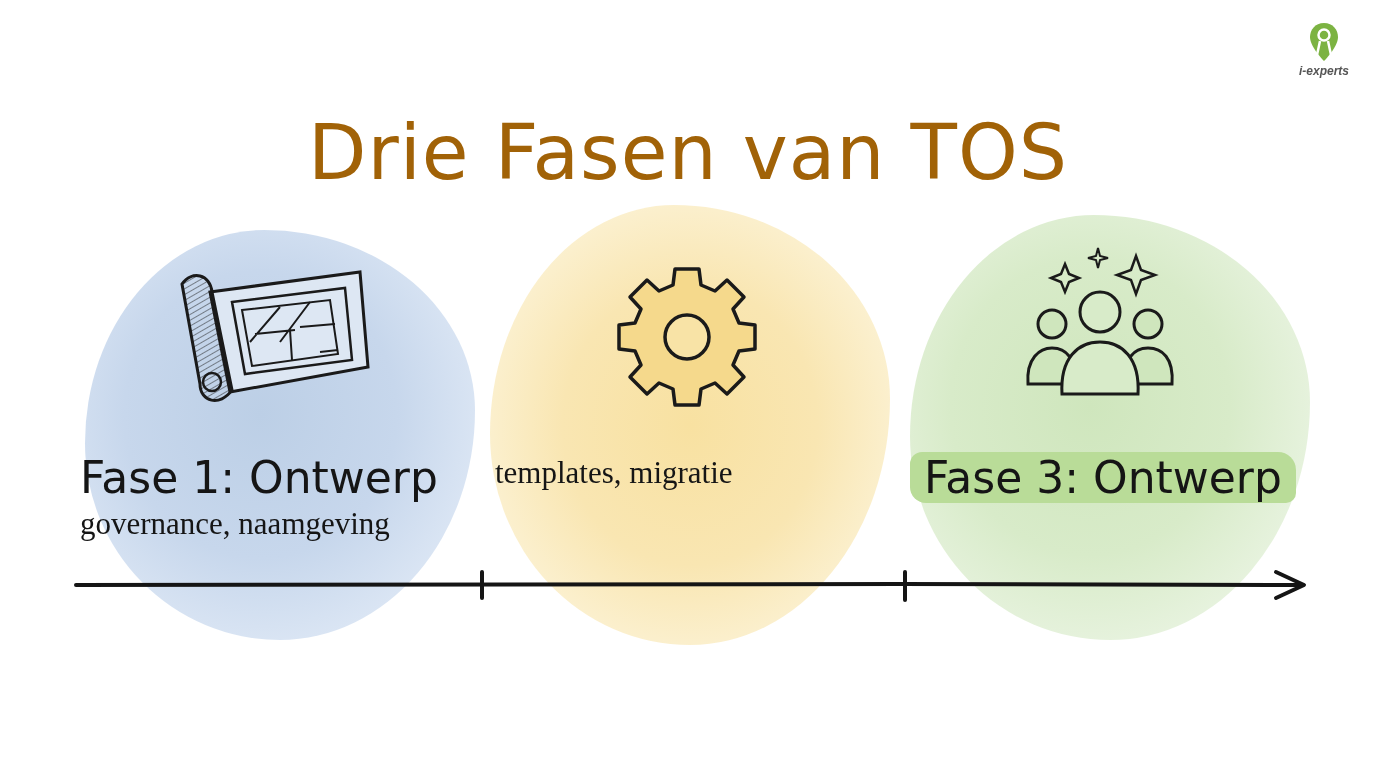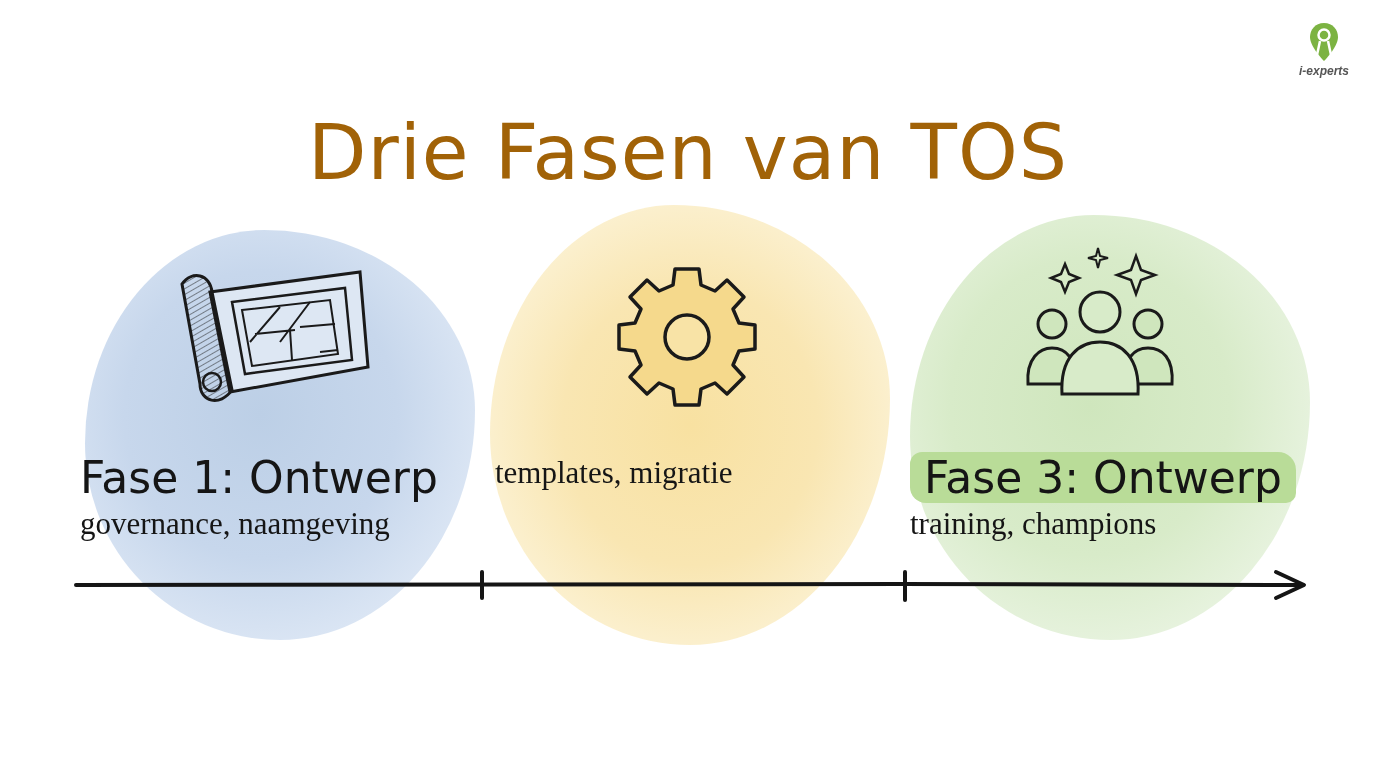--- a/index.html
+++ b/index.html
@@ -84,21 +84,20 @@
   <div class="phase-title">Fase 1: Ontwerp</div>
   <div class="phase-sub">governance, naamgeving</div>
 </div>
 
 <div class="phase" style="left:495px; top:452px; width:390px;">
   <div class="phase-sub">templates, migratie</div>
 </div>
 
 <div class="phase" style="left:910px; top:452px; width:390px;">
   <div class="phase-title"><span class="hl">Fase 3: Ontwerp</span></div>
-  <div class="phase-sub">training, champions</div>
 </div>
 
 <svg class="timeline" width="1376" height="50" viewBox="0 0 1376 50">
   <path d="M76 25 C300 27 600 23 900 24 C1100 25 1200 24 1302 25" stroke="#151515" stroke-width="4" fill="none" stroke-linecap="round"></path>
   <path d="M1276 12 L1304 25 L1276 38" stroke="#151515" stroke-width="4" fill="none" stroke-linecap="round" stroke-linejoin="round"></path>
   <line x1="482" y1="12" x2="482" y2="38" stroke="#151515" stroke-width="4" stroke-linecap="round"></line>
   <line x1="905" y1="12" x2="905" y2="40" stroke="#151515" stroke-width="4" stroke-linecap="round"></line>
 </svg>
 
 </body></html>

